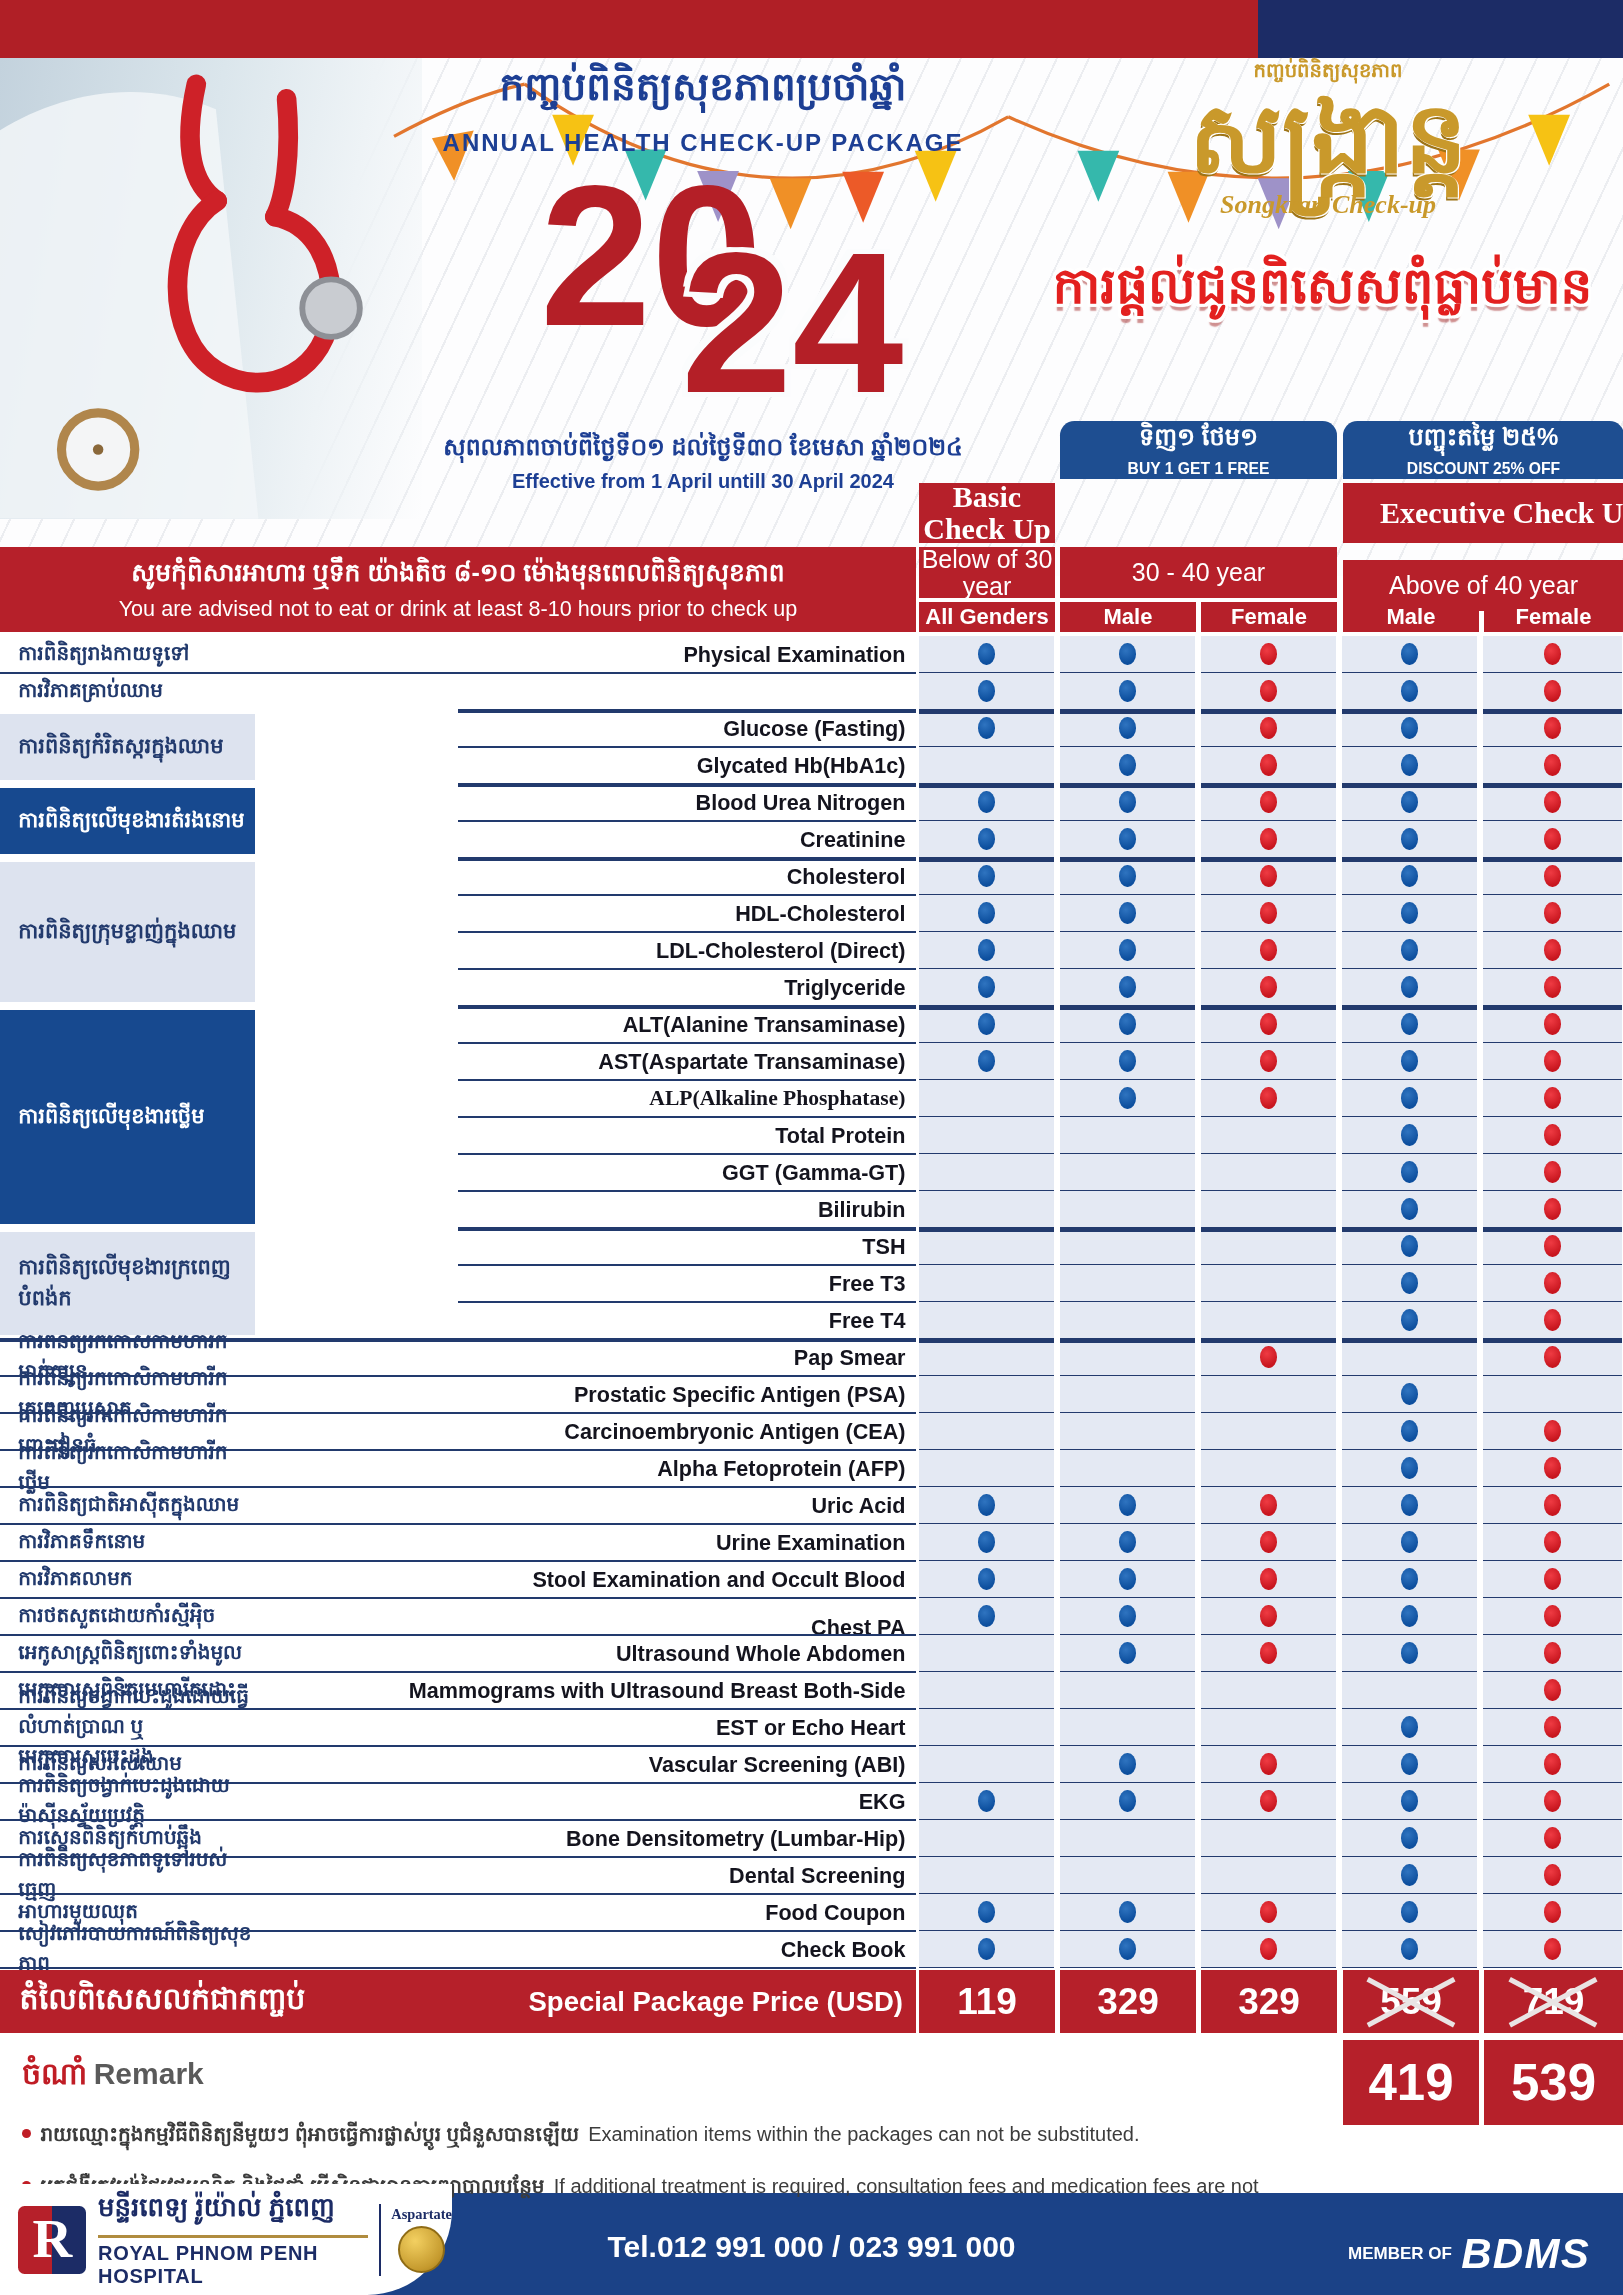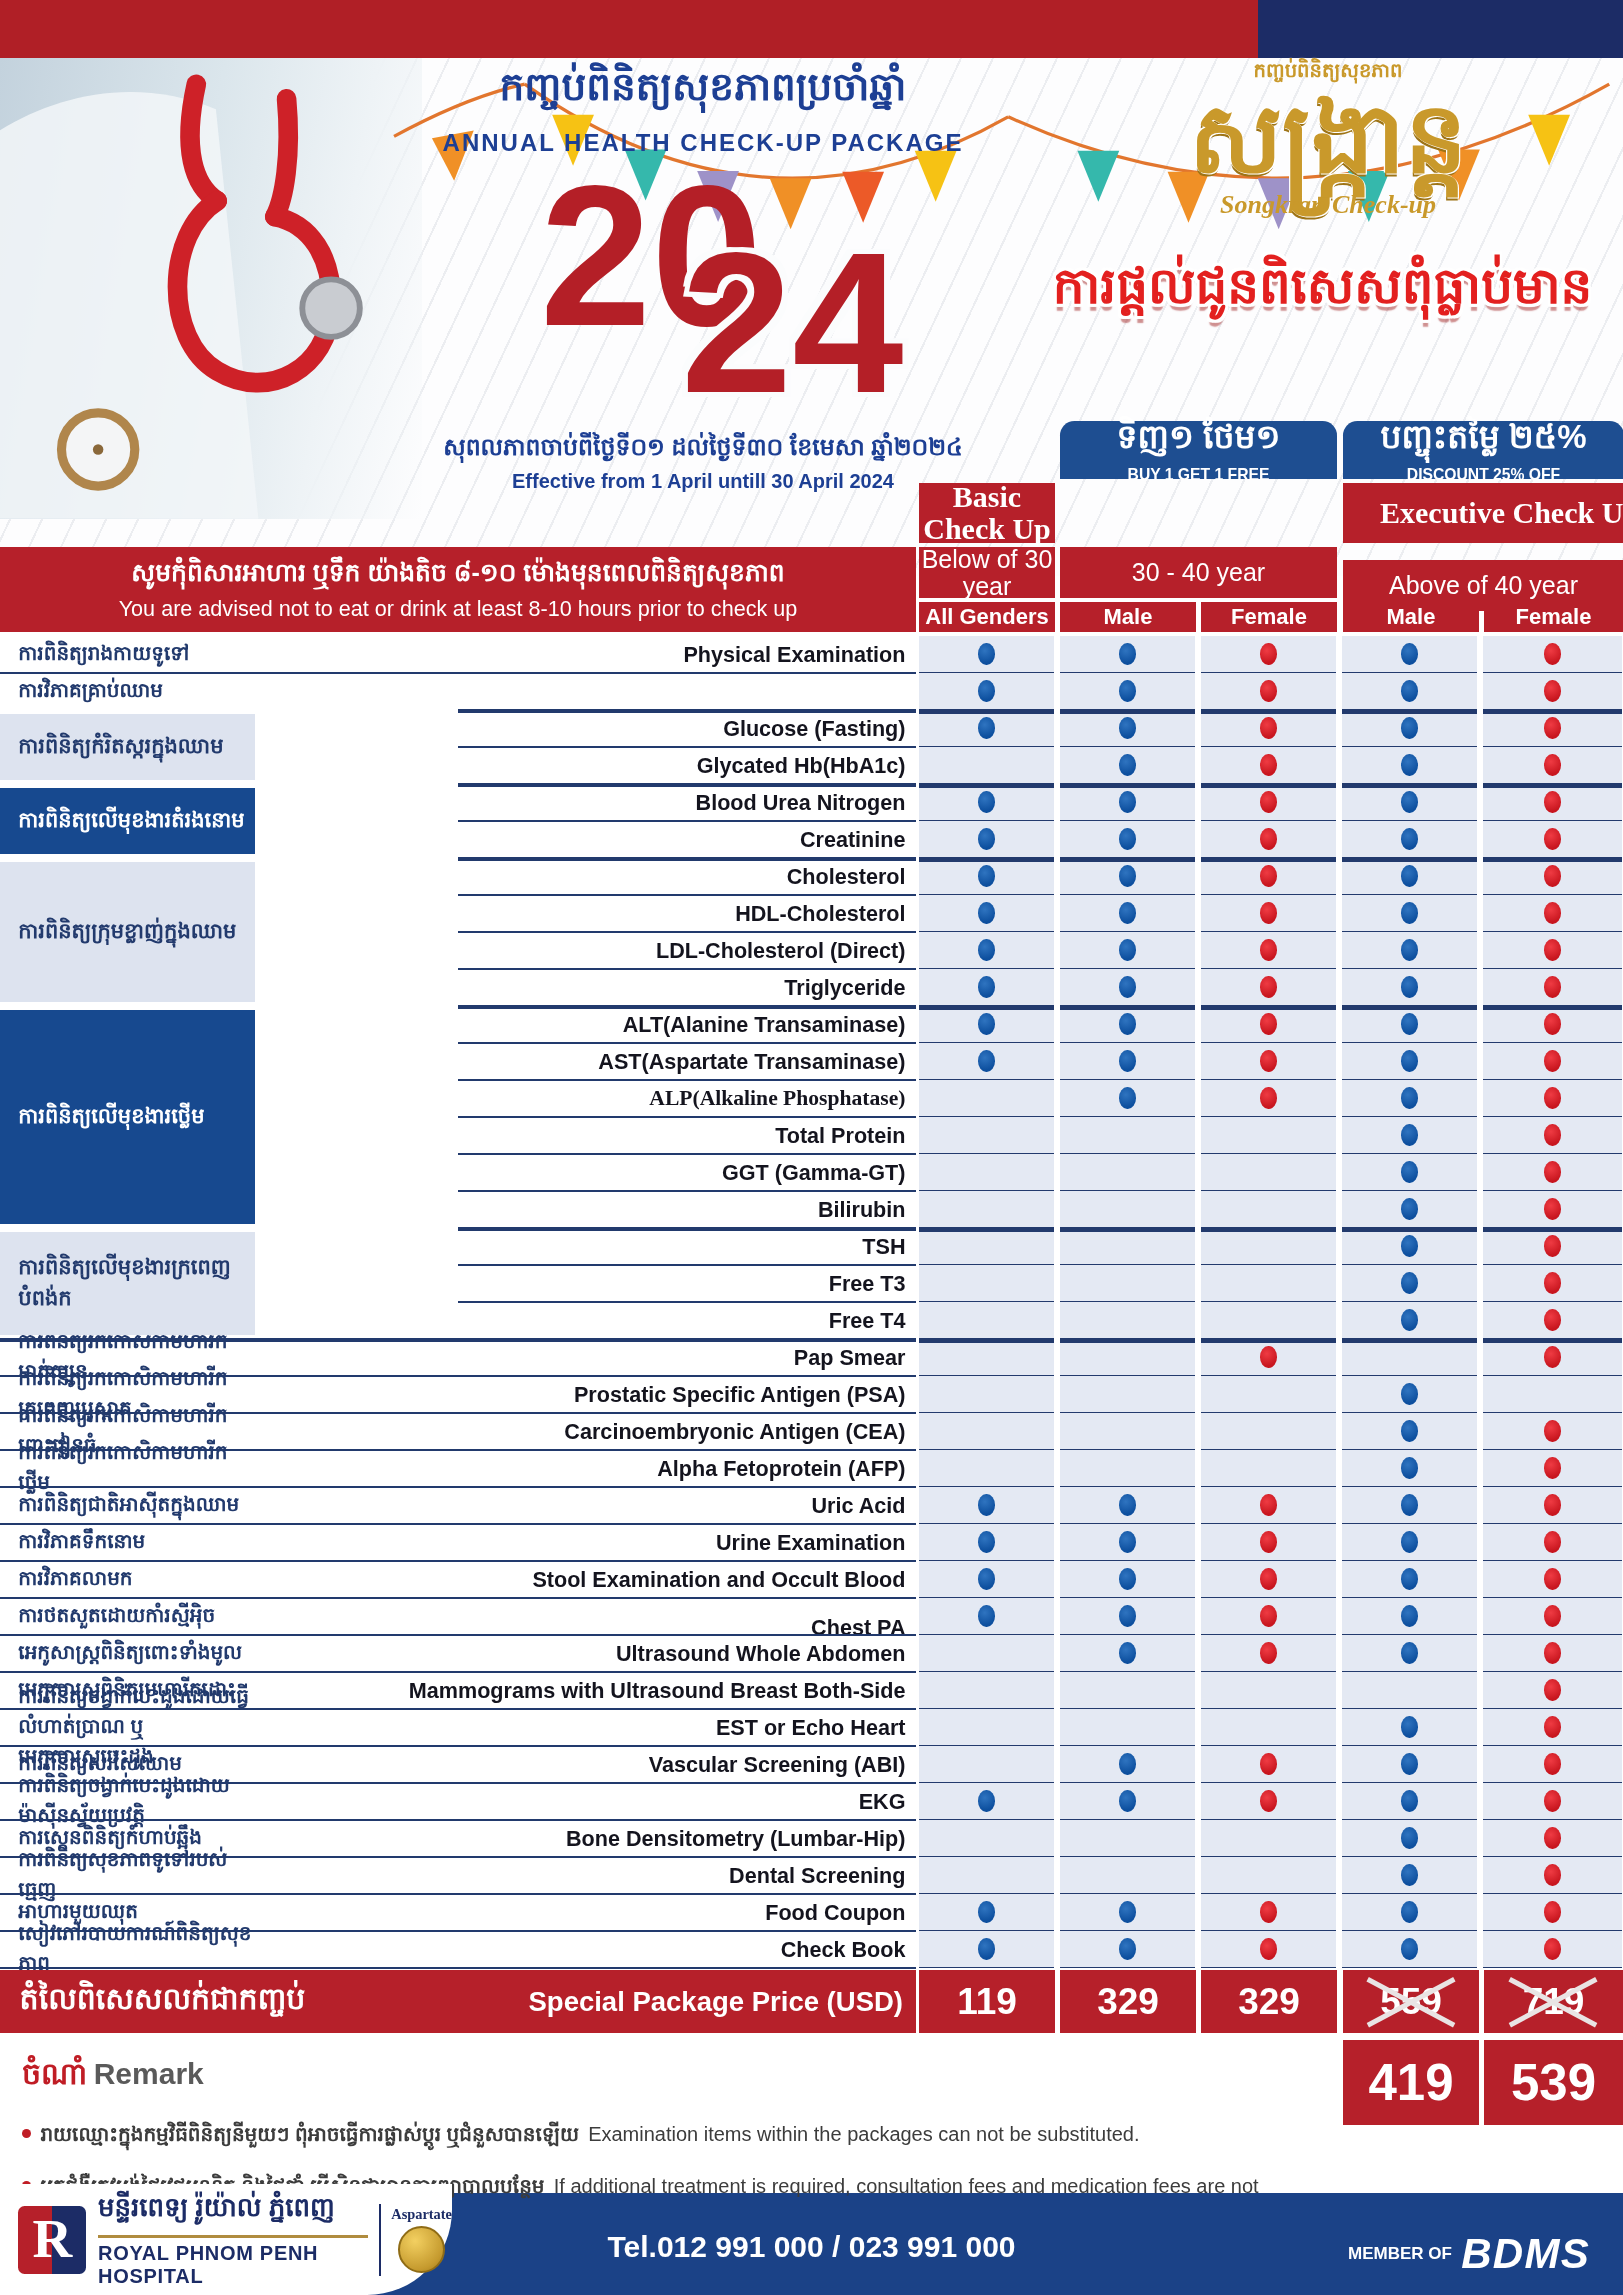--- a/index.html
+++ b/index.html
@@ -27,21 +27,21 @@
                color:#e3201f;font-size:50px;font-weight:900;
                text-shadow:-2.6px 0 0 #fff,2.6px 0 0 #fff,0 -2.6px 0 #fff,0 2.6px 0 #fff,-2.6px -2.6px 0 #fff,2.6px 2.6px 0 #fff,-2.6px 2.6px 0 #fff,2.6px -2.6px 0 #fff,0 6.5px 1.3px rgba(150,10,10,.45);}
   .songkran{position:absolute;left:1145px;top:0px;width:366px;text-align:center;color:#c9992b;z-index:3;}
   .songkran .s-top{font-size:19.6px;font-weight:bold;text-shadow:0 0 1.3px #fff;}
   .songkran .s-main{font-size:98px;line-height:1.05;font-weight:bold;
                     text-shadow:-1.3px -1.3px 0 #fff,1.3px 1.3px 0 #fff,0 2.6px 0 #9e7416;}
   .songkran .s-sub{font-family:"Liberation Serif",serif;font-style:italic;font-size:26px;font-weight:bold;}
   
   .offerbox{position:absolute;background:#1e4e91;border-radius:14.4px 14.4px 0 0;color:#fff;
             display:flex;flex-direction:column;align-items:center;justify-content:center;z-index:2;}
-  .offerbox .o-kh{font-size:33px;font-weight:bold;}
+  .offerbox .o-kh{font-size:24px;font-weight:bold;}
   .offerbox .o-en{font-size:15.7px;font-weight:bold;margin-top:2.6px;}
   .offer1{left:1060px;top:421px;width:277px;height:58px;}
   .offer2{left:1343px;top:421px;width:281px;height:58px;}
   .redbox{position:absolute;background:#b6202a;color:#fff;display:flex;align-items:center;justify-content:center;text-align:center;z-index:2;}
   .pkg{font-family:"Liberation Serif",serif;font-size:30px;font-weight:600;line-height:1.08;}
   .pkg-basic{left:919px;top:483px;width:136px;height:60px;}
   .pkg-adv{left:1060px;top:483px;width:277px;height:60px;}
   .pkg-exe{left:1343px;top:483px;width:334px;height:60px;text-align:right;}
   .age{font-size:25px;line-height:1.05;}
   .age-basic{left:919px;top:547px;width:136px;height:51px;}

